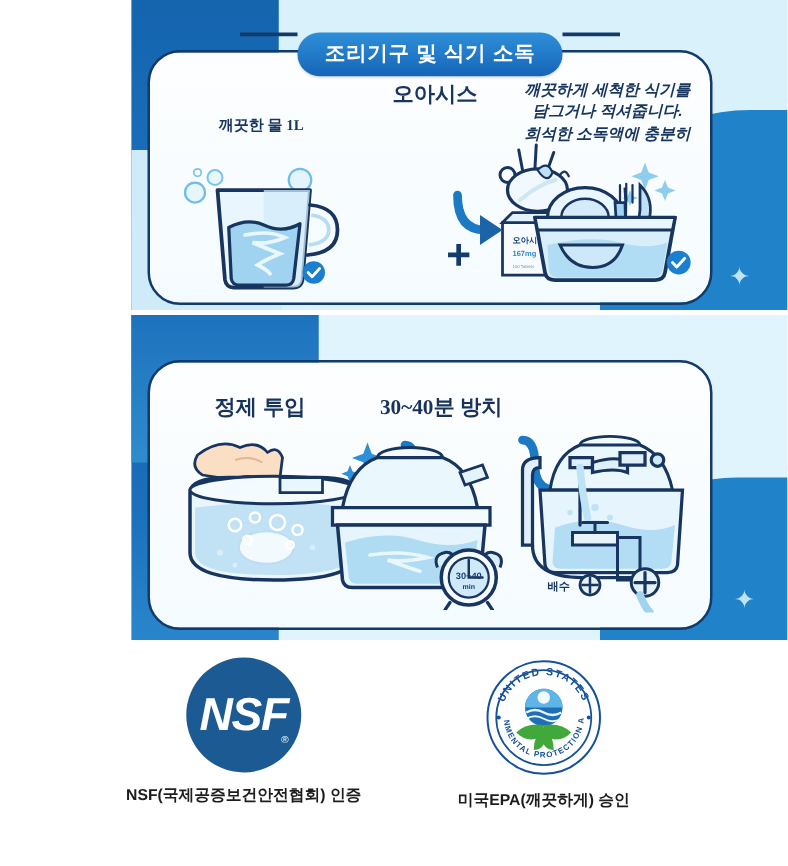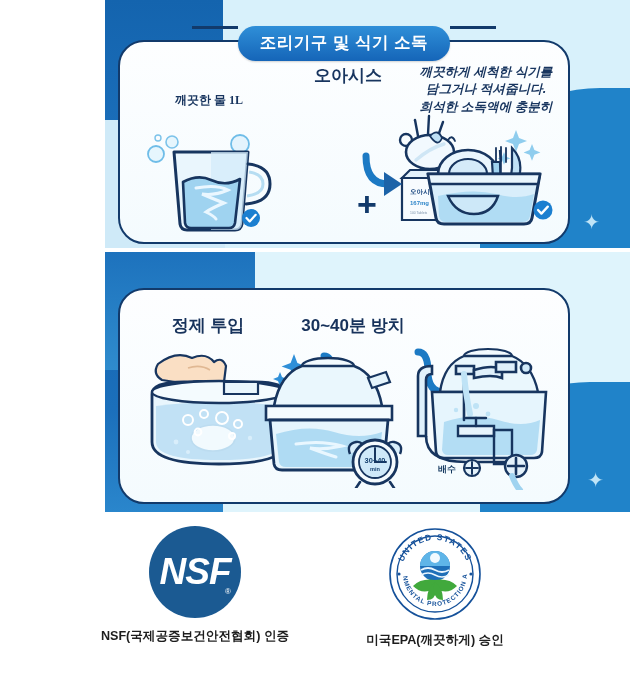--- a/index.html
+++ b/index.html
@@ -51,21 +51,21 @@
   .lab-c{left:288px;top:-4px;width:156px;font-size:12.6px;line-height:1.38;font-style:italic;}
 
   .art{position:absolute;}
   .plus{position:absolute;left:232px;top:148px;width:30px;height:30px;color:#123a6b;
     font-size:34px;font-weight:bold;line-height:28px;text-align:center;}
 
   
   .c2-labels{position:absolute;left:0;right:0;top:24px;height:30px;}
   .l2{position:absolute;text-align:center;color:#17325b;font-weight:bold;font-size:17px;}
   .l2a{left:8px;width:160px;}
-  .l2b{left:148px;width:170px;}
+  .l2b{left:148px;width:170px;font-family:Liberation Serif, serif;}
   .l2c{left:300px;width:148px;}
 
   
   .certs{position:absolute;left:0;top:516px;width:630px;height:177px;background:#fff;}
   .cert{position:absolute;top:10px;width:250px;text-align:center;}
   .cert-nsf{left:70px;}
   .cert-epa{left:310px;}
   .cert-cap{margin-top:10px;font-size:12.6px;font-weight:bold;color:#1d1d1d;}
 
   .nsf-circle{width:92px;height:92px;border-radius:50%;background:#1b5a92;

